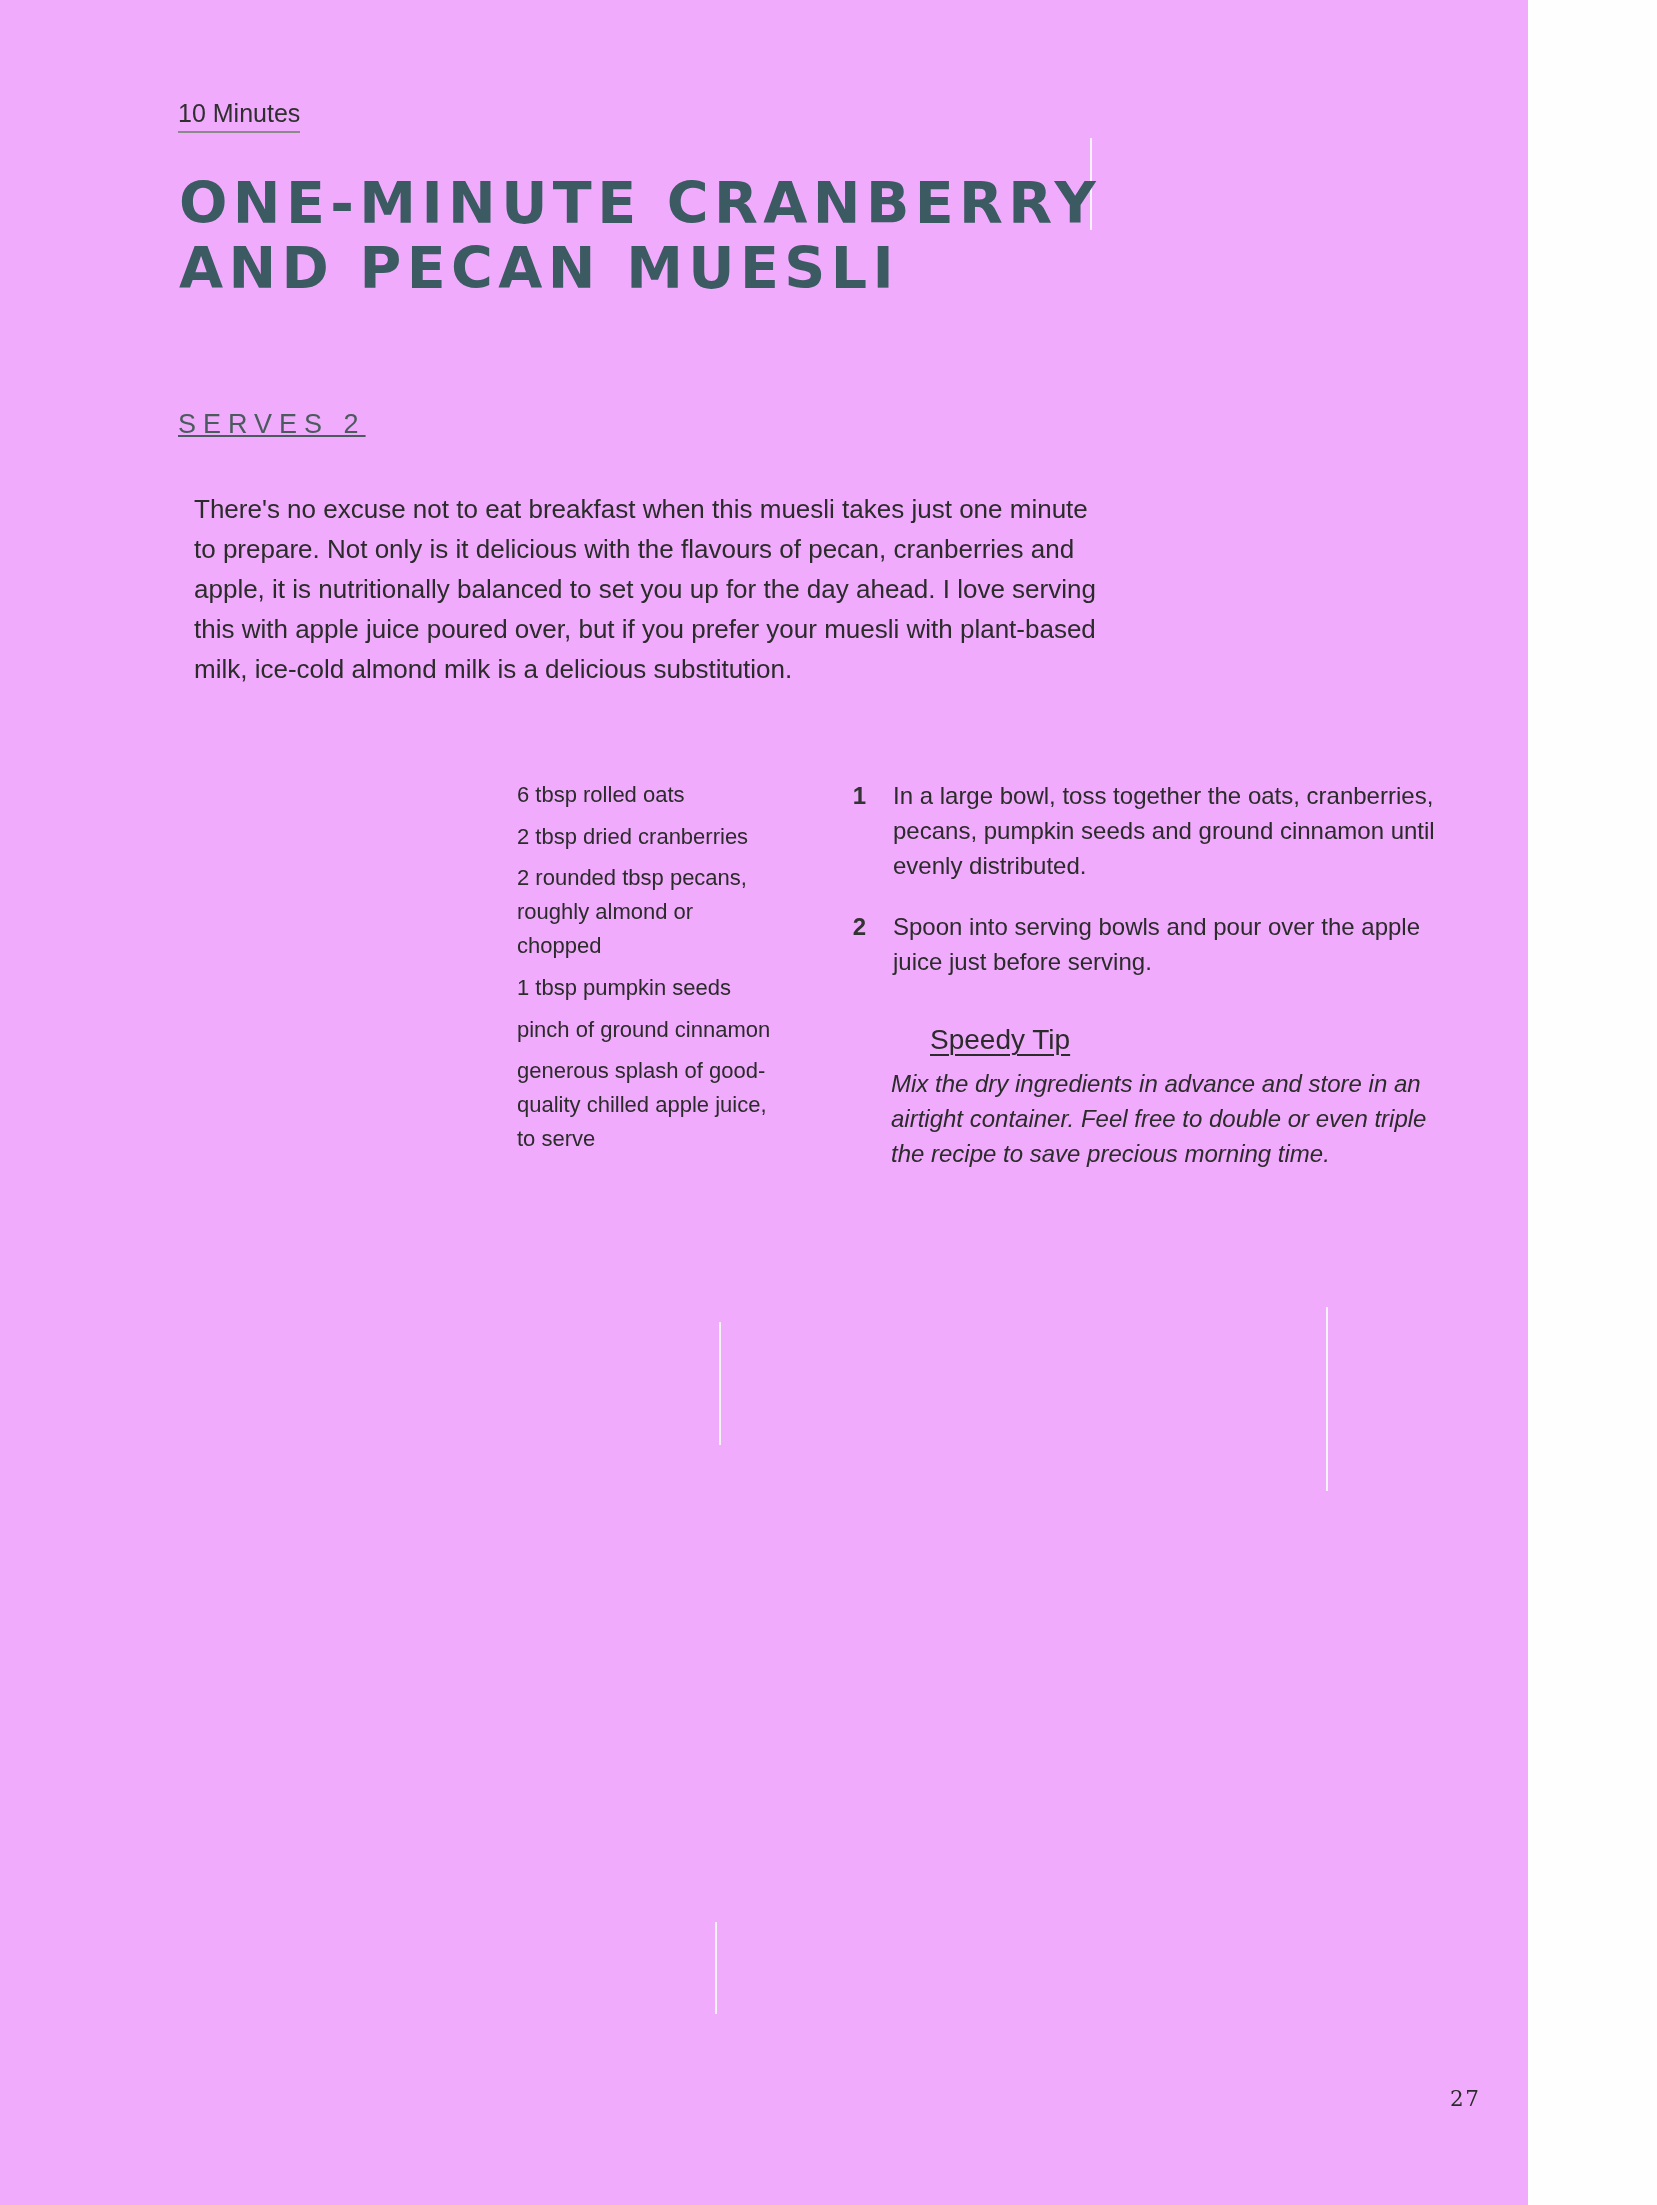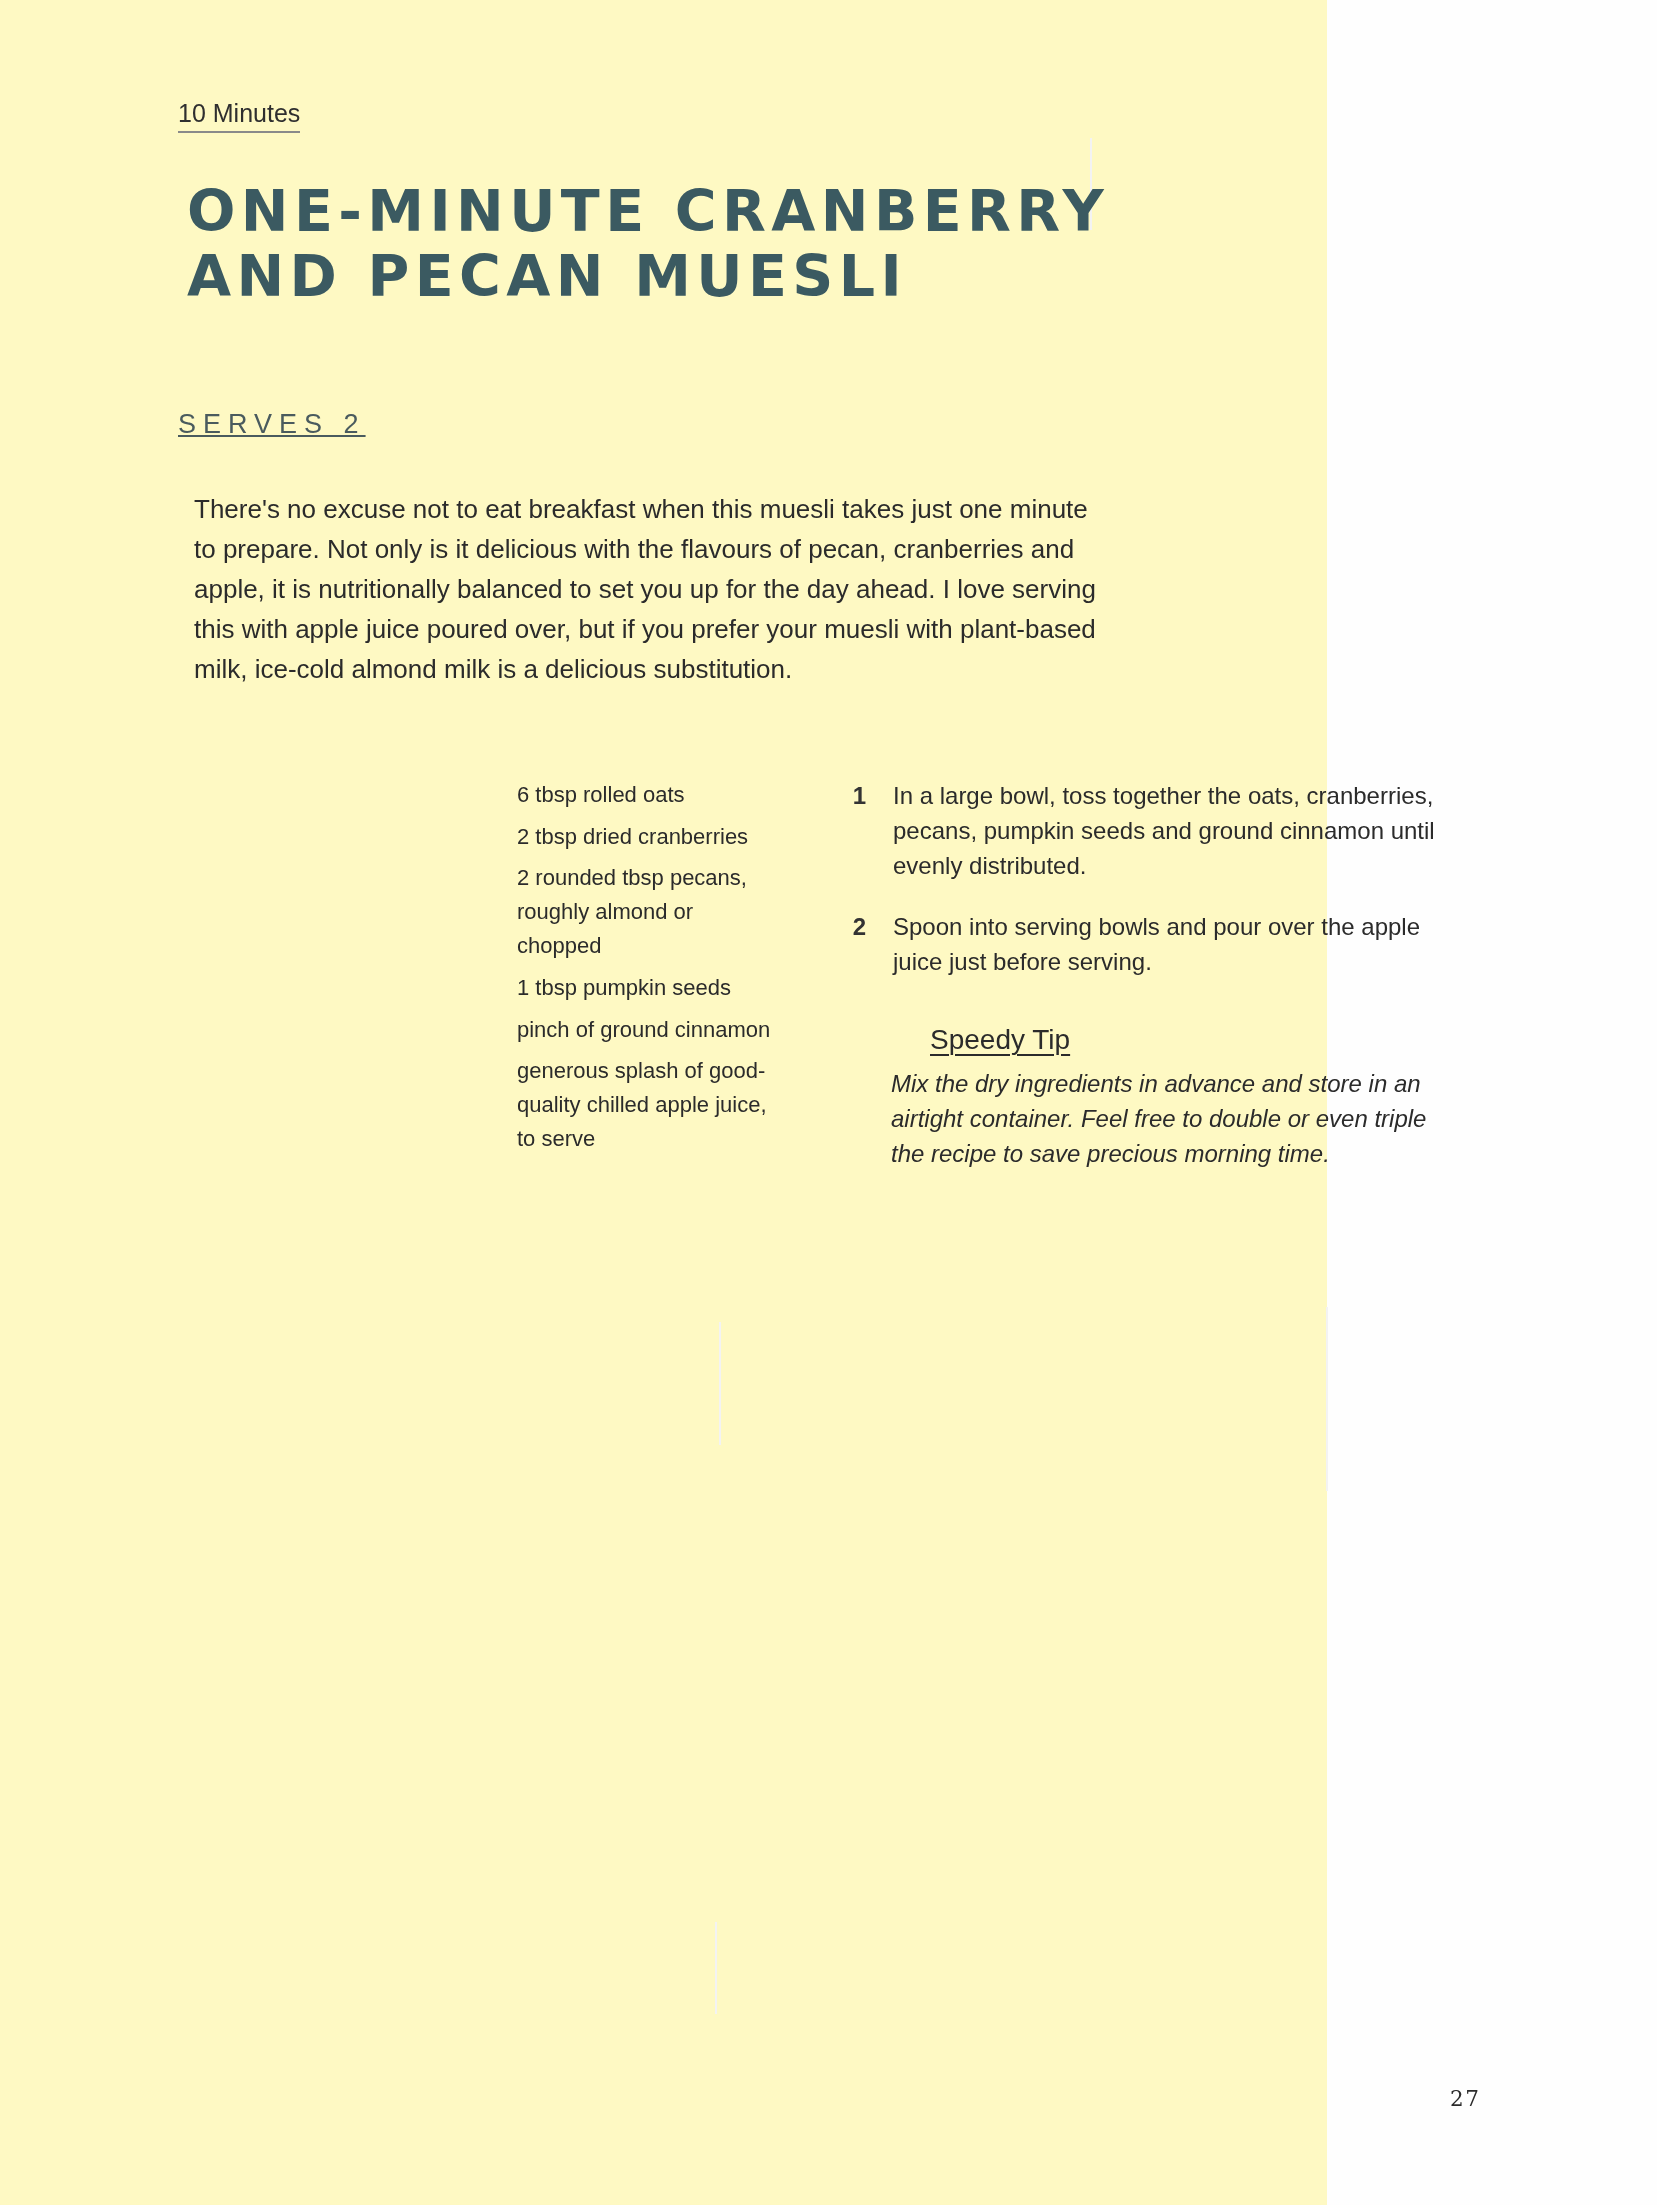--- a/index.html
+++ b/index.html
@@ -12,22 +12,22 @@
       height: 2205px;
       position: relative;
       overflow: hidden;
       font-family: "DejaVu Sans", "Liberation Sans", sans-serif;
       color: #2b2b2b;
       background: #fefefe;
     }
     .page {
       position: absolute;
       left: 0; top: 0;
-      width: 1327px; height: 2205px;
-      background: #fef9c3;
+      width: 1528px; height: 2205px;
+      background: #f0abfc;
     }
     
     .scan-mark {
       position: absolute;
       background: #f3f3f3;
       width: 1.5px;
     }
 
     .chapter-label {
       position: absolute;
@@ -39,21 +39,21 @@
       color: #2f2f2f;
       letter-spacing: 0px;
       border-bottom: 2.3px solid #8a8a8a;
       padding-bottom: 1.5px;
     }
 
     .recipe-title {
       position: absolute;
       left: 179px;
       top: 171px;
-      margin: 8px;
+      margin: 0;
       font-family: "DejaVu Sans", sans-serif;
       font-weight: bold;
       font-size: 57px;
       line-height: 65px;
       letter-spacing: 5.4px;
       color: #3b5a61;
       text-transform: uppercase;
     }
     .recipe-title span { display: block; white-space: nowrap; }
 

